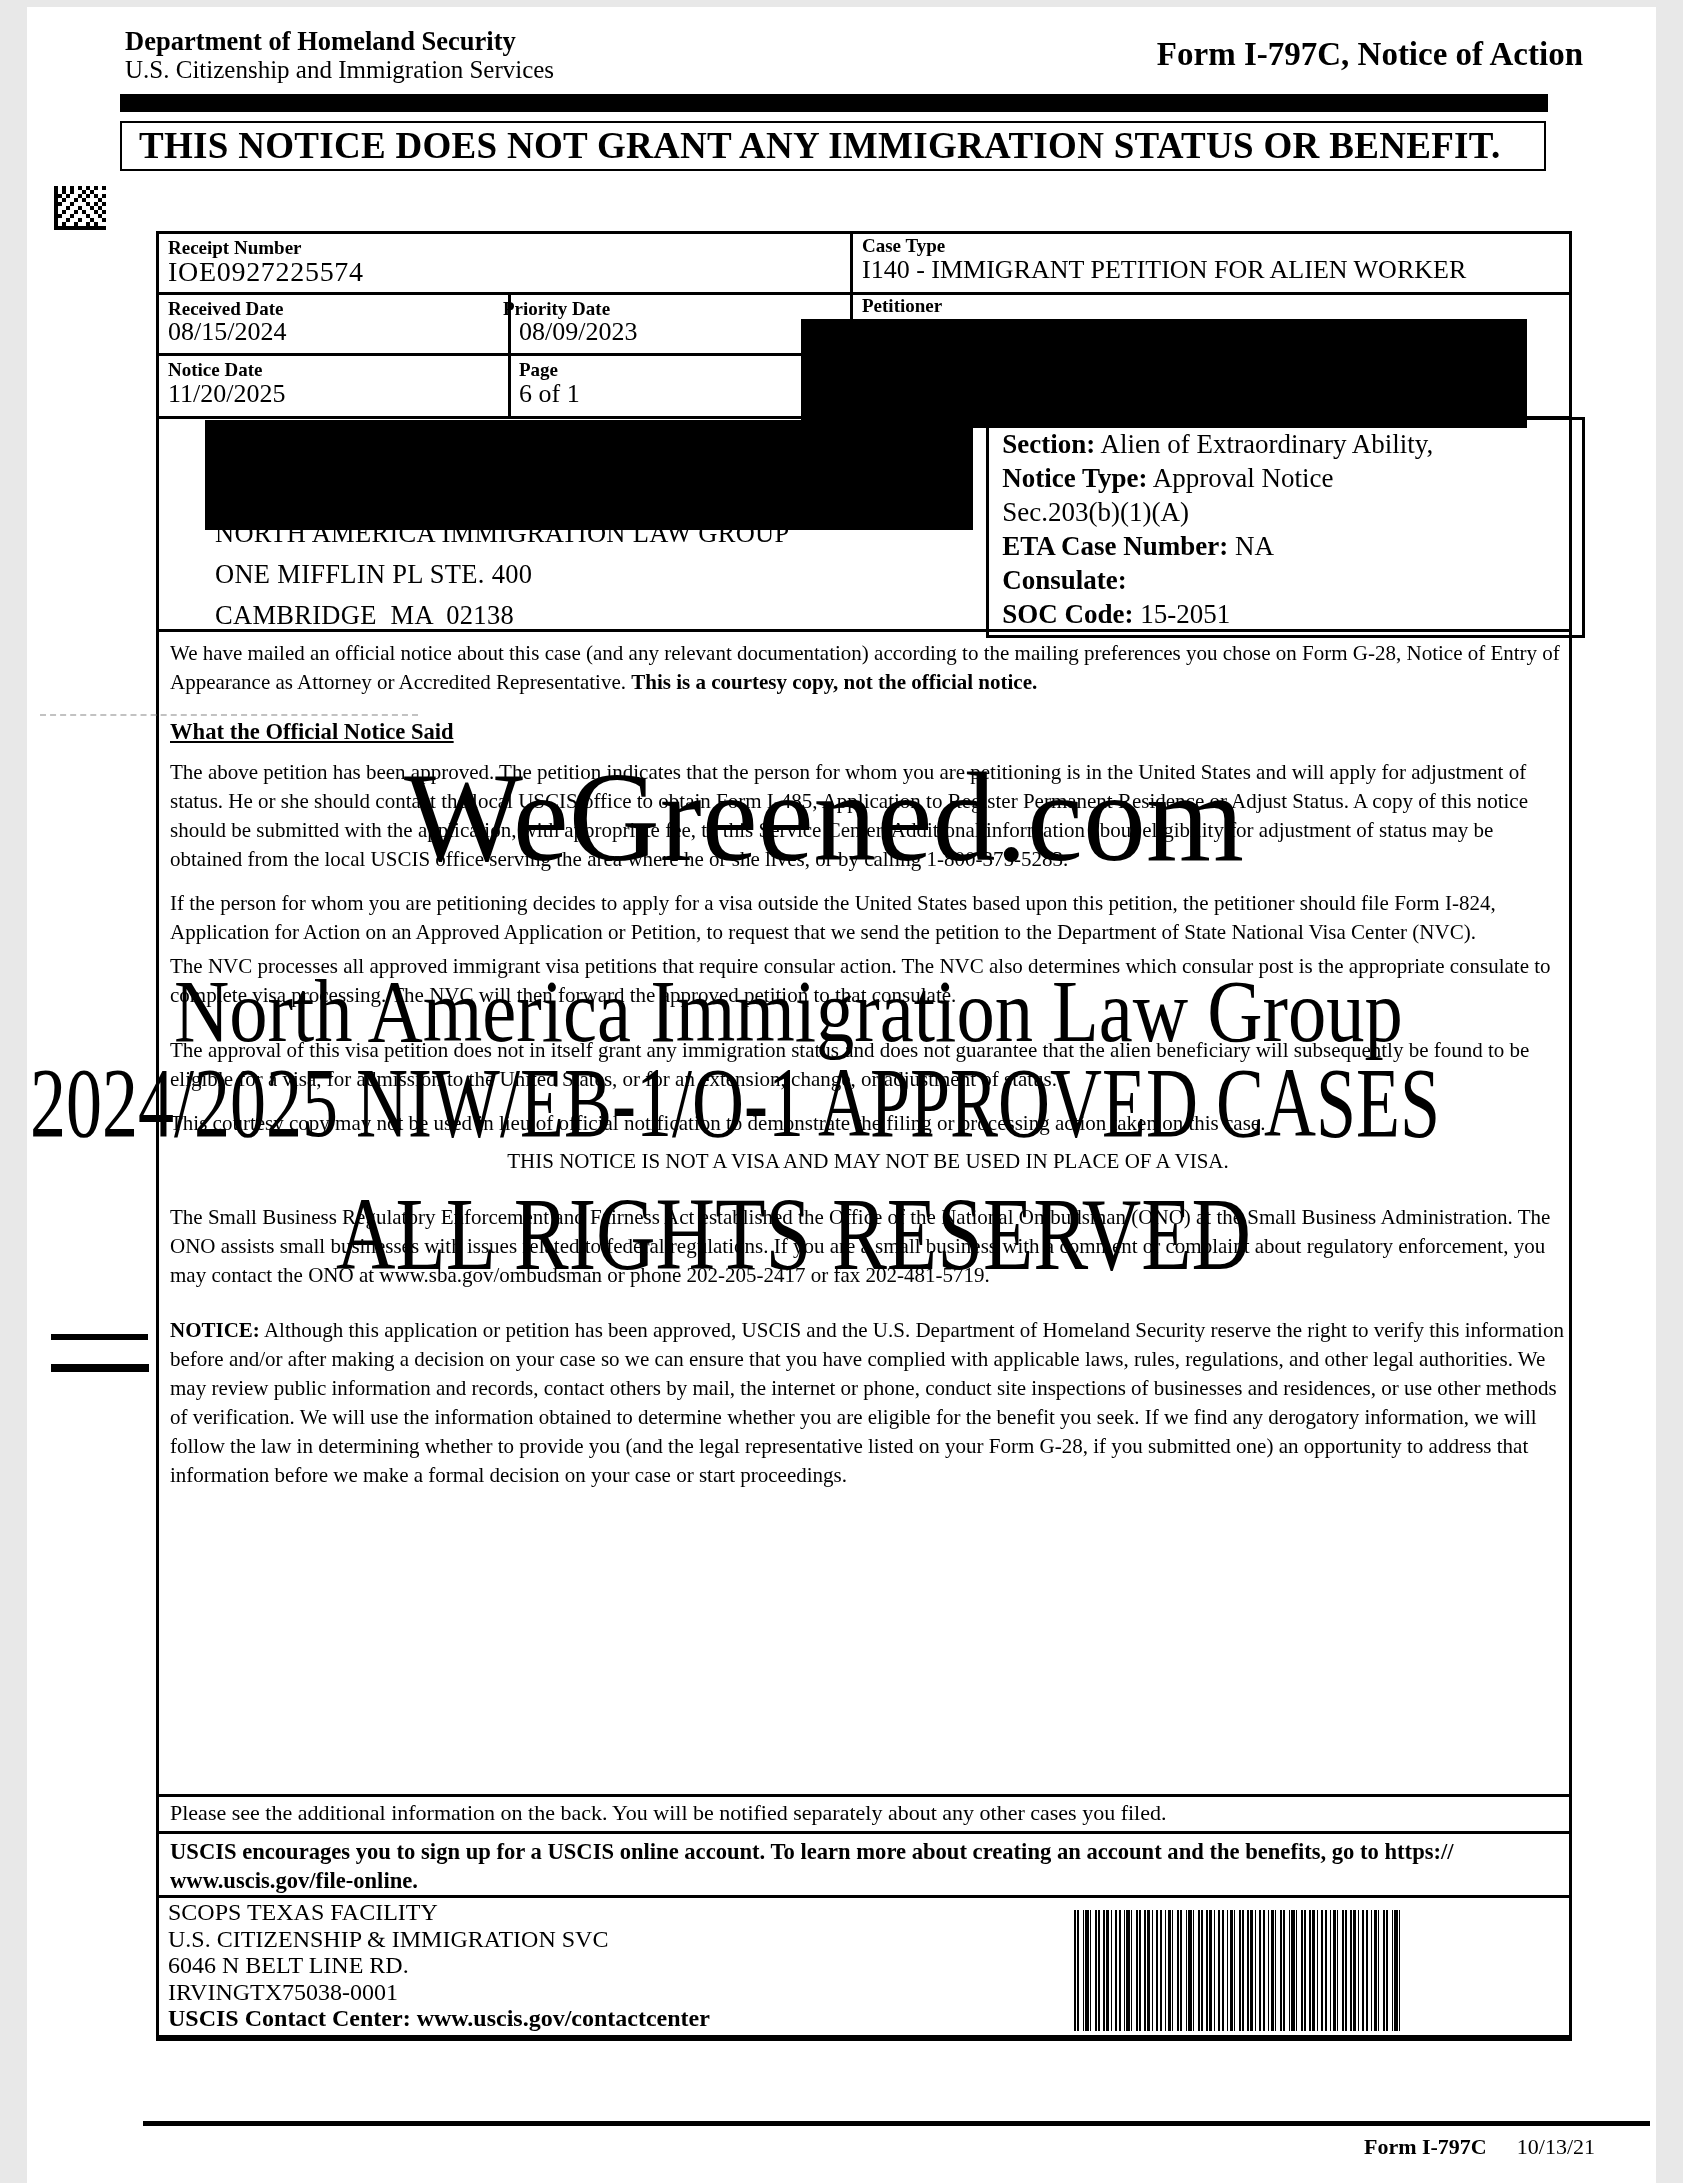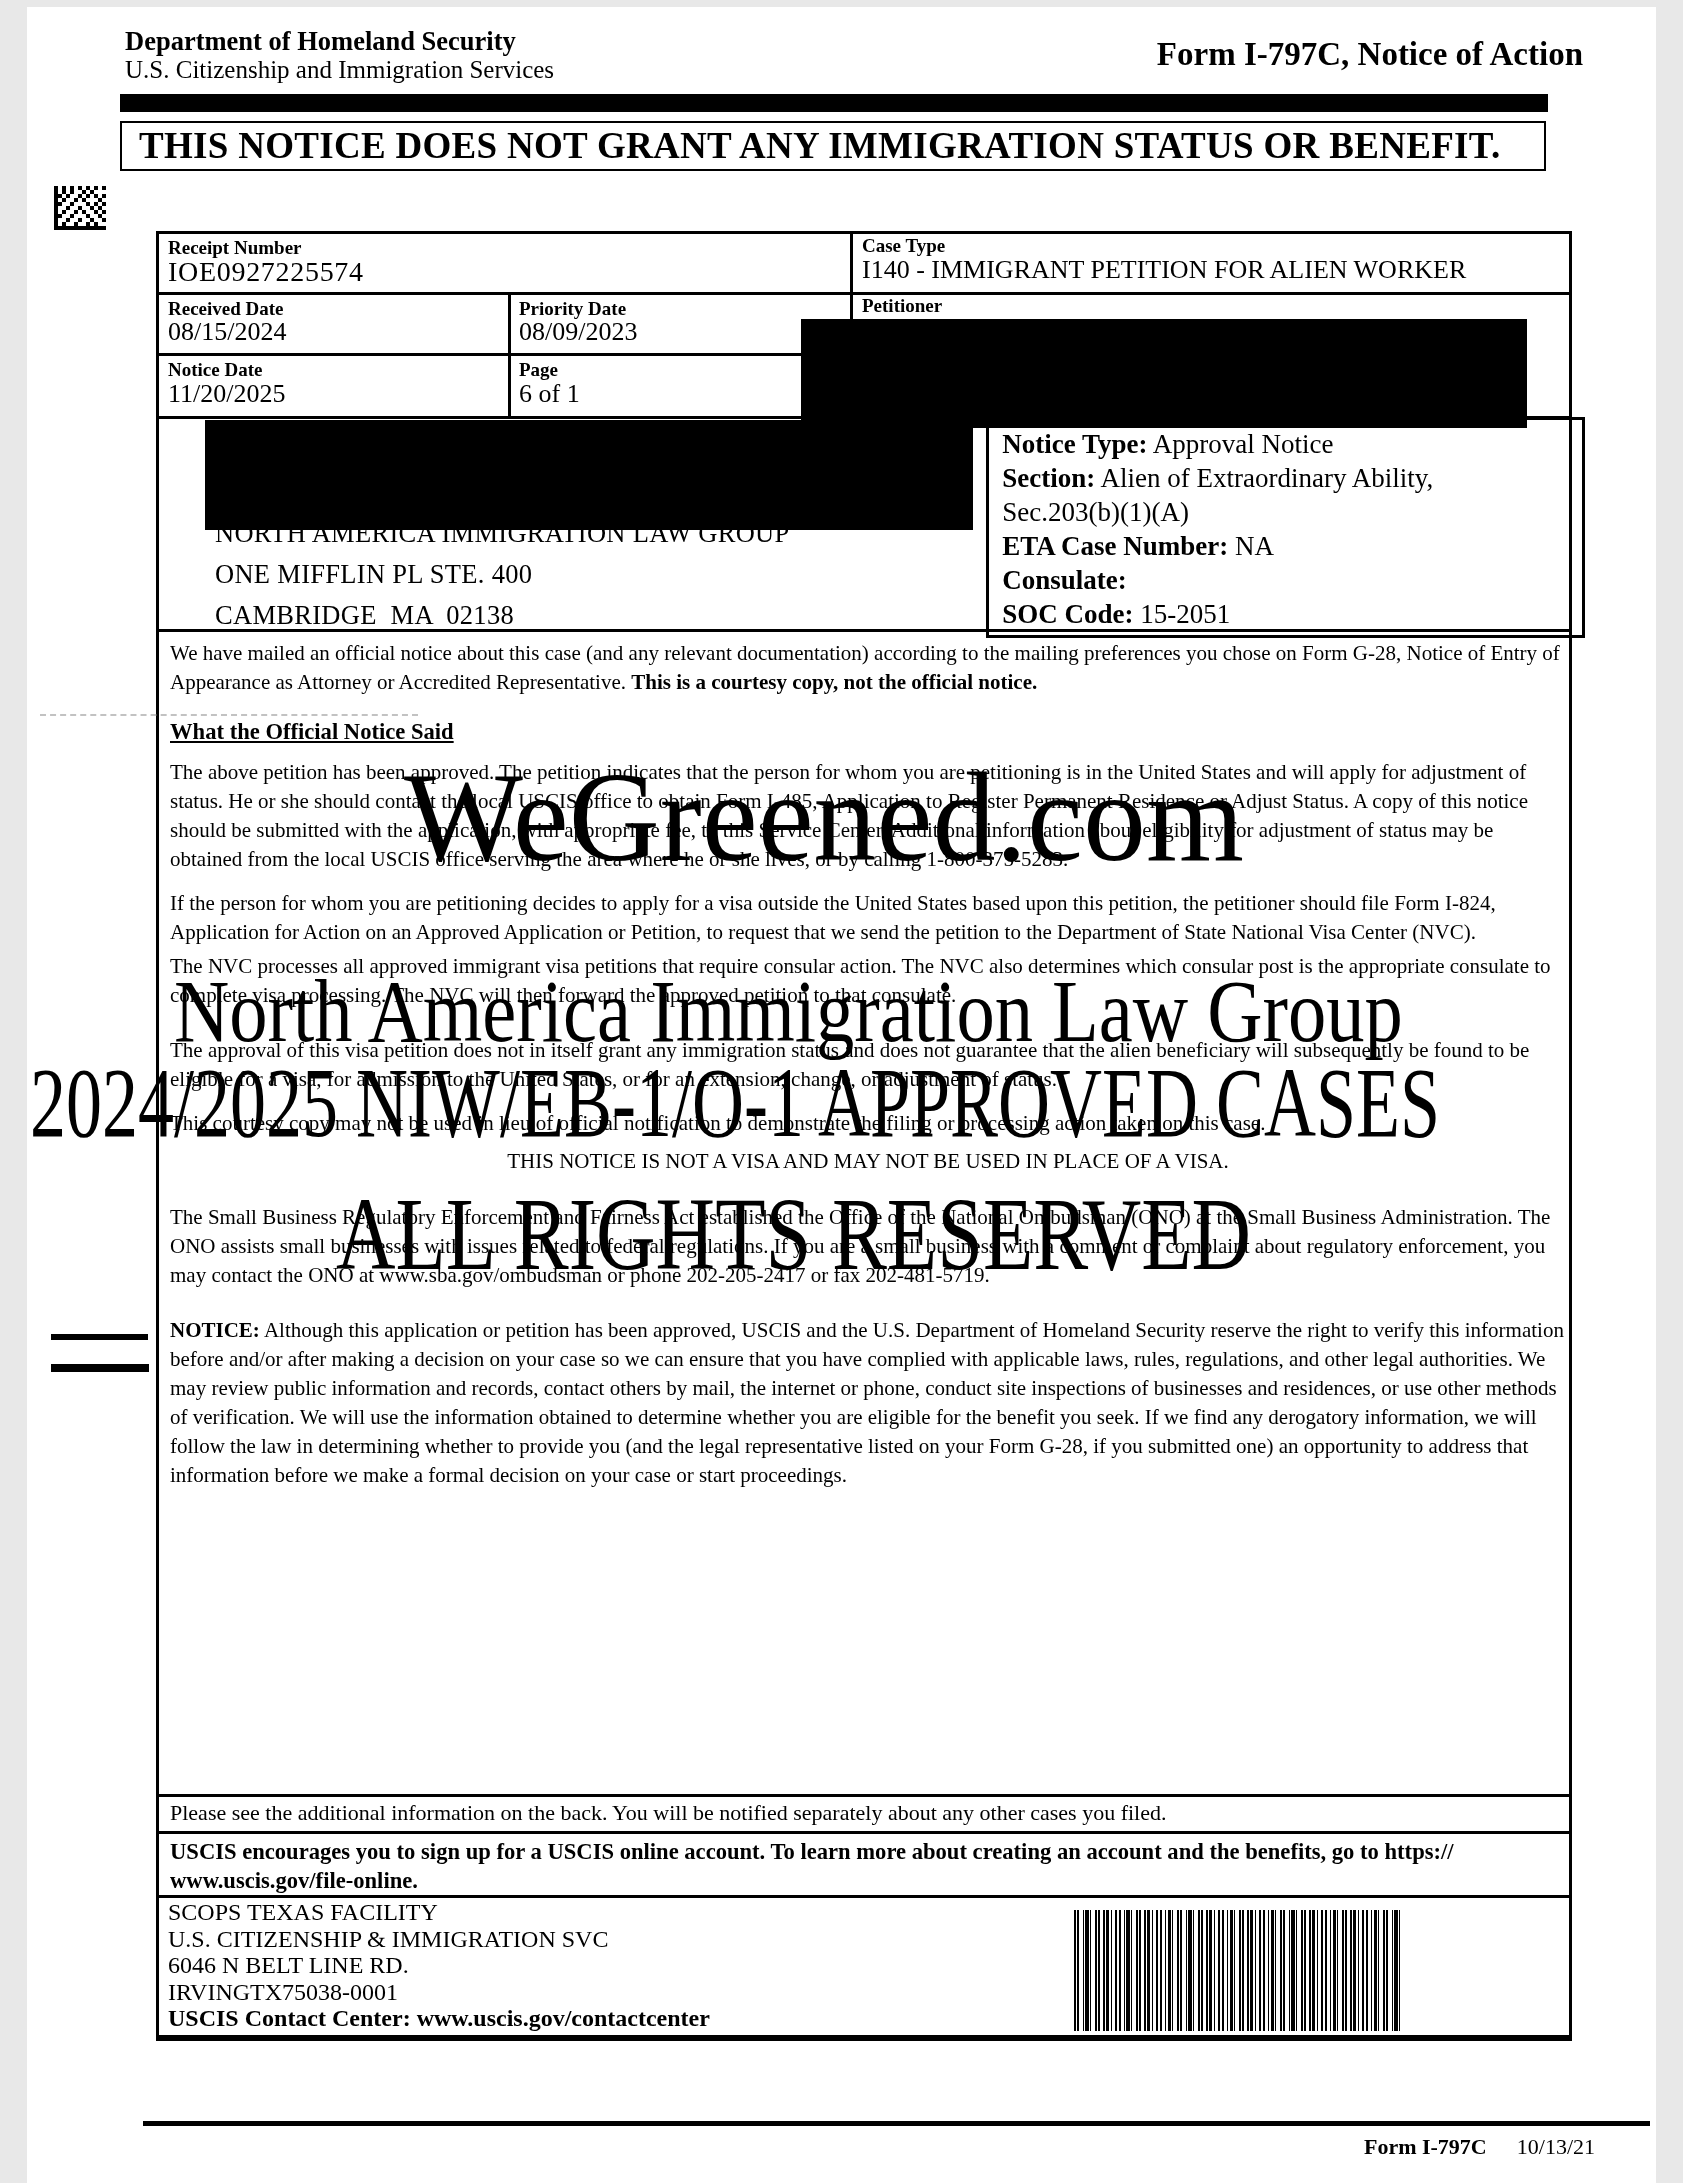--- a/index.html
+++ b/index.html
@@ -149,34 +149,34 @@
   <div class="abs vline" style="left:823px;top:224px;height:188px;"></div>
   <div class="abs vline" style="left:481px;top:285px;height:127px;"></div>
   <div class="abs hline" style="left:129px;top:622px;width:1416px;"></div>
 
   <div class="abs cell-label" style="left:141px;top:230px;">Receipt Number</div>
   <div class="abs rn-value" style="left:141px;top:249px;">IOE0927225574</div>
   <div class="abs cell-label" style="left:835px;top:228px;">Case Type</div>
   <div class="abs cell-value" style="left:835px;top:248px;">I140 - IMMIGRANT PETITION FOR ALIEN WORKER</div>
   <div class="abs cell-label" style="left:141px;top:291px;">Received Date</div>
   <div class="abs cell-value" style="left:141px;top:310px;">08/15/2024</div>
-  <div class="abs cell-label" style="left:492px;top:291px;">Priority Date</div>
+  <div class="abs cell-label" style="left:476px;top:291px;">Priority Date</div>
   <div class="abs cell-value" style="left:492px;top:310px;">08/09/2023</div>
   <div class="abs cell-label" style="left:835px;top:288px;">Petitioner</div>
   <div class="abs cell-label" style="left:141px;top:352px;">Notice Date</div>
   <div class="abs cell-value" style="left:141px;top:372px;">11/20/2025</div>
   <div class="abs cell-label" style="left:492px;top:352px;">Page</div>
   <div class="abs cell-value" style="left:492px;top:372px;">6 of 1</div>
 
   <div class="abs redact" style="left:774px;top:312px;width:726px;height:109px;"></div>
   <div class="abs redact" style="left:178px;top:413px;width:768px;height:110px;"></div>
 
   <div class="abs nd-box">
+    <div class="nd-line"><span class="bold">Section:</span> <span>Alien of Extraordinary Ability,</span></div>
     <div class="nd-line"><span class="bold">Notice Type:</span> <span>Approval Notice</span></div>
-    <div class="nd-line"><span class="bold">Section:</span> <span>Alien of Extraordinary Ability,</span></div>
     <div class="nd-line">Sec.203(b)(1)(A)</div>
     <div class="nd-line"><span class="bold">ETA Case Number:</span> <span>NA</span></div>
     <div class="nd-line bold">Consulate:</div>
     <div class="nd-line"><span class="bold">SOC Code:</span> <span>15-2051</span></div>
   </div>
 
   <div class="abs addr-wrap">
     <div class="addr-line">NORTH AMERICA IMMIGRATION LAW GROUP</div>
     <div class="addr-line">ONE MIFFLIN PL STE. 400</div>
     <div class="addr-line">CAMBRIDGE  MA  02138</div>

